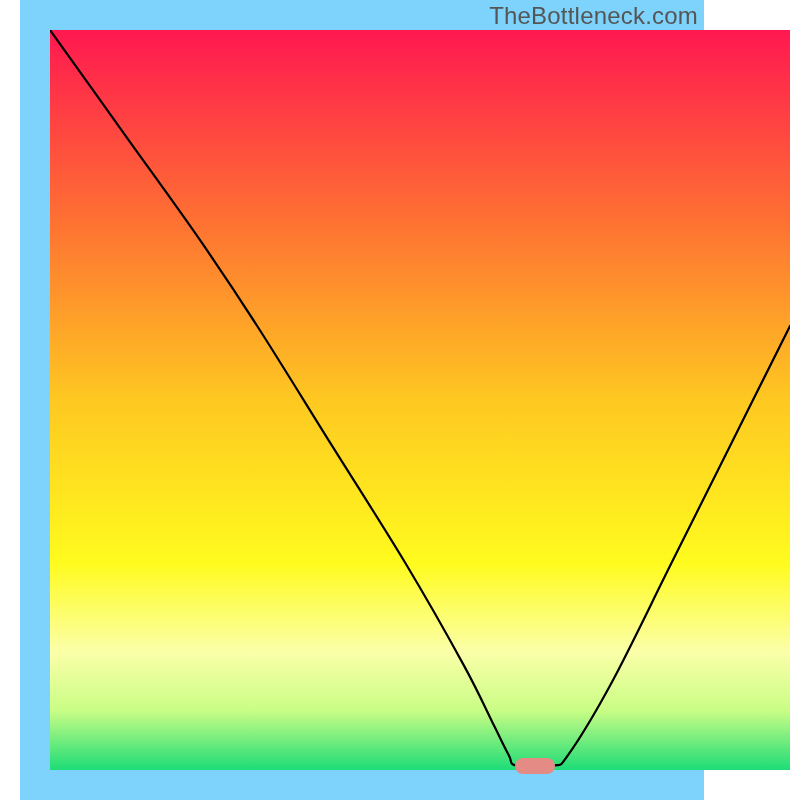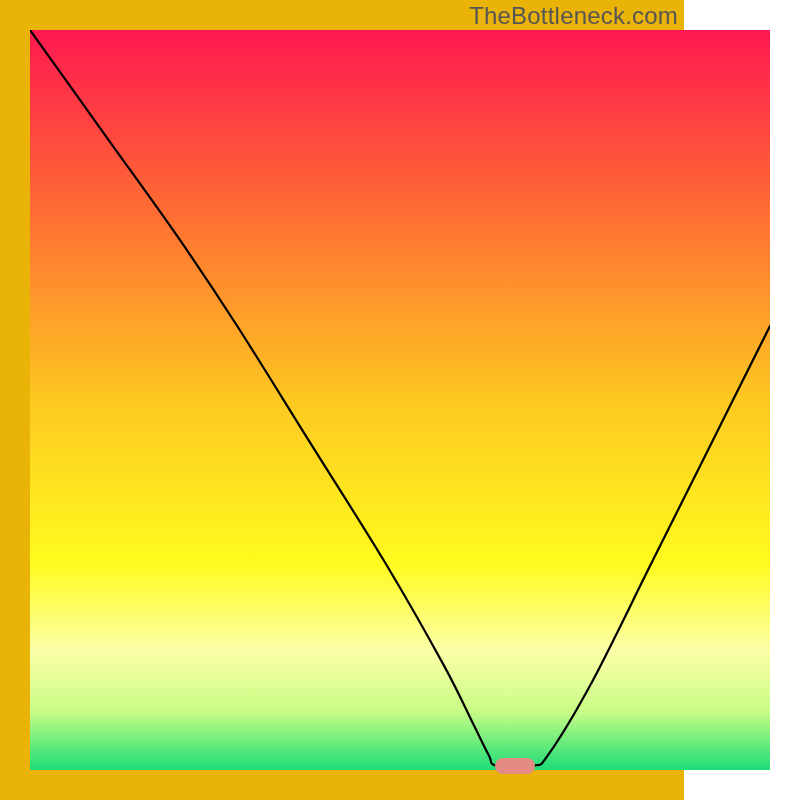--- a/index.html
+++ b/index.html
@@ -7,21 +7,22 @@
     padding: 0;
     width: 800px;
     height: 800px;
     overflow: hidden;
     font-family: Arial, Helvetica, sans-serif;
   }
   .frame {
     position: relative;
     width: 684px;
     height: 800px;
-    background: #eab308;
+    background: #7dd3fc;
+    margin-left: 20px;
   }
   .watermark {
     position: absolute;
     top: 2px;
     right: 6px;
     color: #555;
     font-size: 24px;
     font-weight: 500;
     letter-spacing: 0.2px;
     z-index: 10;

